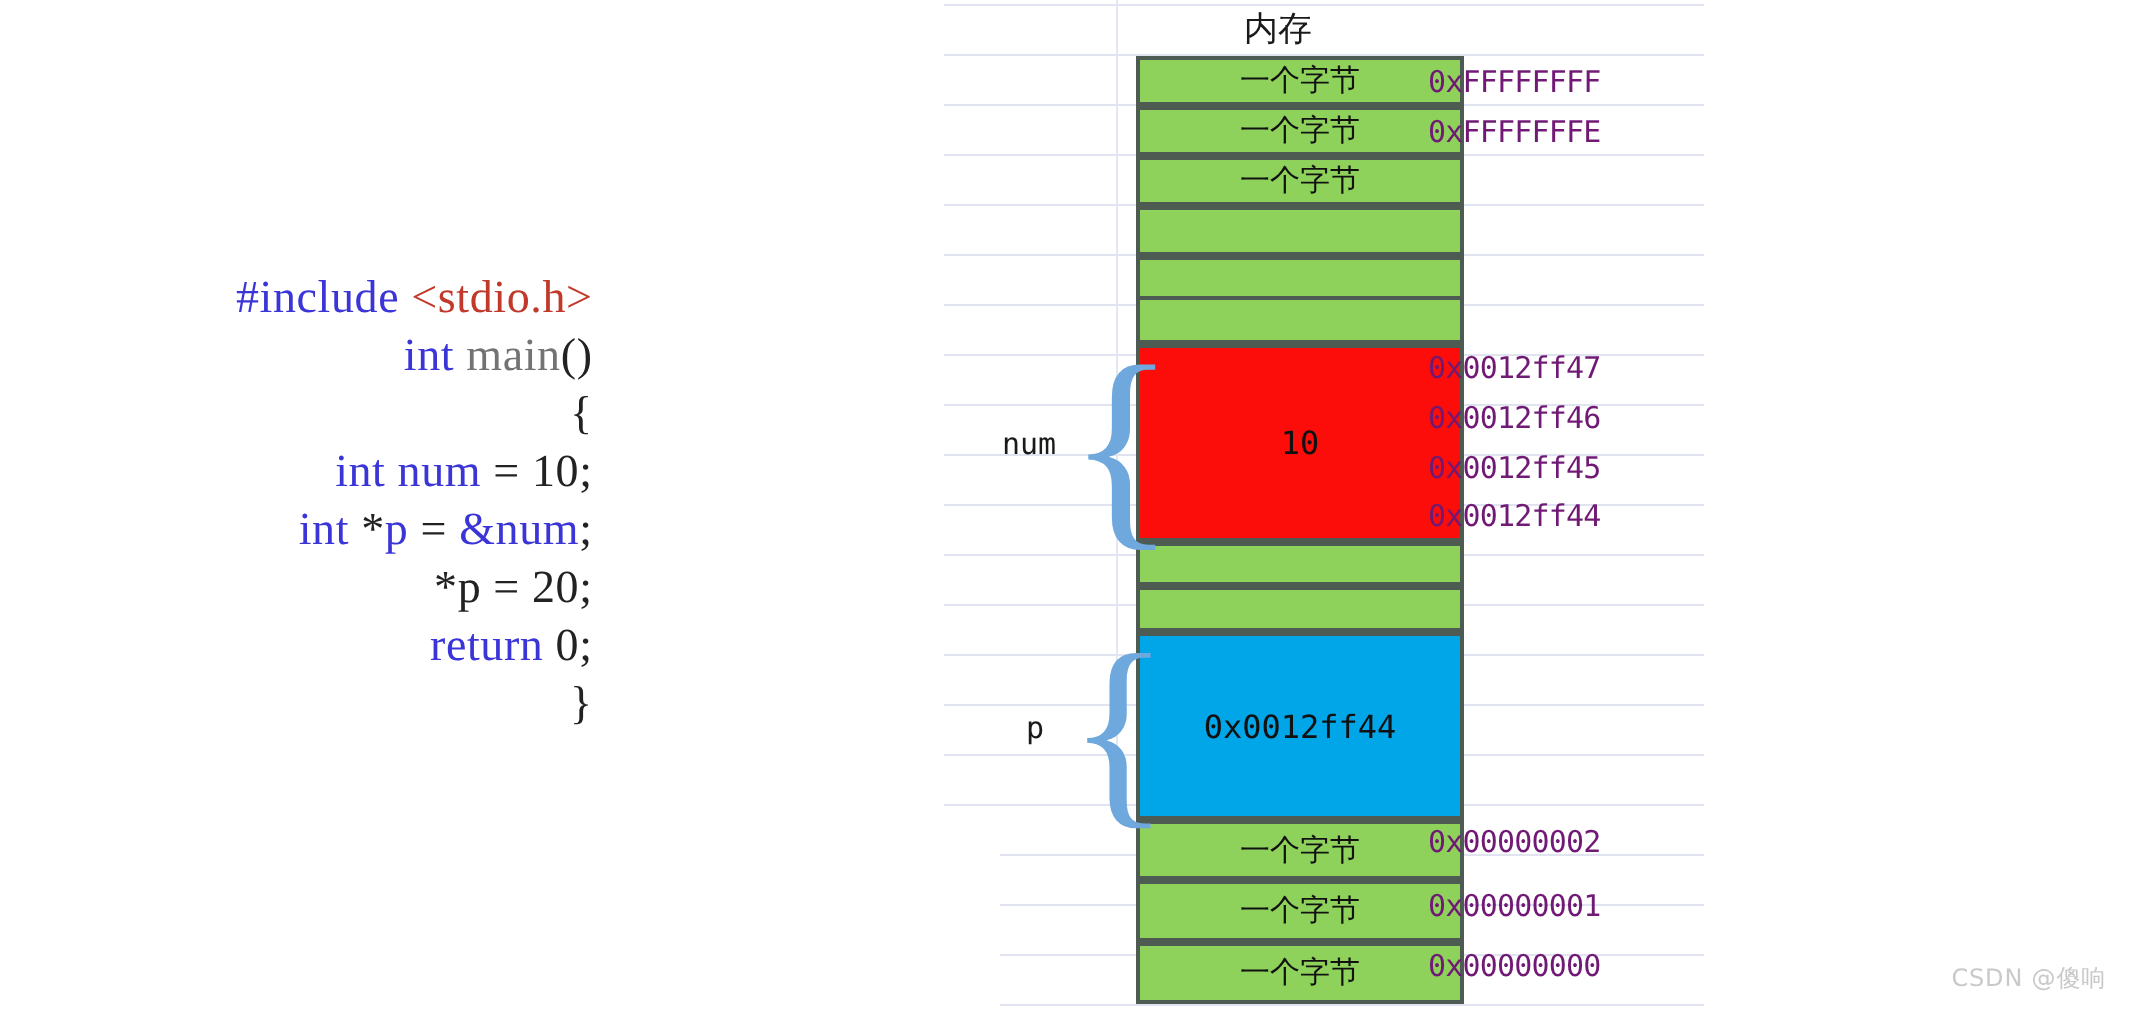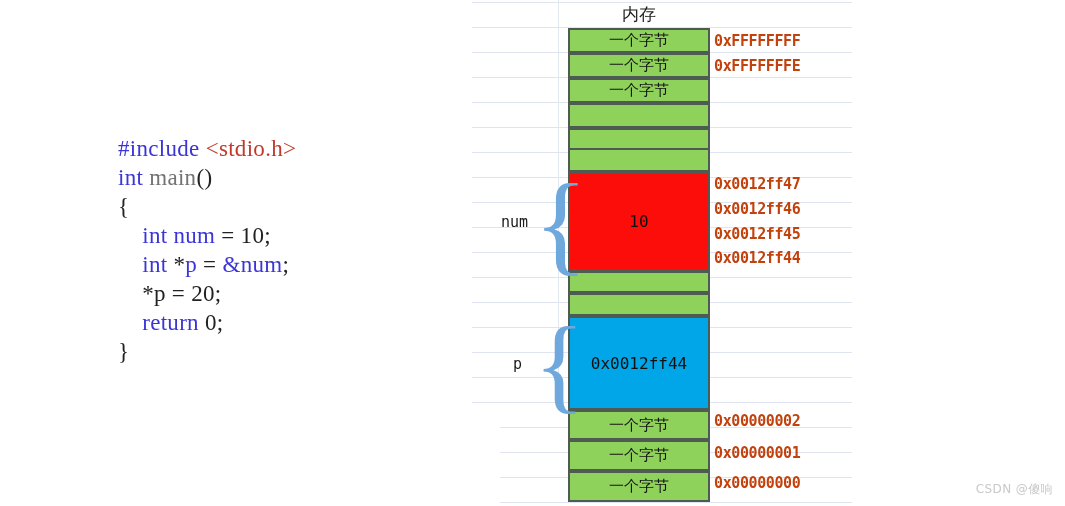--- a/index.html
+++ b/index.html
@@ -19,21 +19,21 @@
   #code-block {
     position: absolute;
     left: 118px;
     top: 134px;
     font-family: "Liberation Serif", serif;
     font-size: 23px;
     line-height: 29px;
     white-space: pre;
     letter-spacing: 0.3px;
   }
-  #code-block .ln { display: block; height: 29px; }
+  #code-block .ln { display: block; height: 29px; text-align: right; }
   .kw   { color: #3b35d8; }
   .hdr  { color: #c0392b; }
   .fn   { color: #737373; }
   .pl   { color: #222222; }
   .ident{ color: #3b35d8; }
 
   
   #sheet {
     position: absolute;
     left: 472px;
@@ -64,21 +64,21 @@
     justify-content: center;
     font-family: "DejaVu Sans", sans-serif;
     font-size: 17px;
     color: #1a1a1a;
   }
 
   
   .memcell {
     position: absolute;
     left: 96px;
-    width: 142px;
+    width: 164px;
     box-sizing: border-box;
     border: 2px solid #4e5b52;
     display: flex;
     align-items: center;
     justify-content: center;
     font-family: "DejaVu Sans", sans-serif;
     font-size: 15px;
     color: #111111;
   }
   .memcell.green { background: #8ed15b; }
@@ -88,26 +88,25 @@
     font-family: "DejaVu Sans Mono", monospace;
     font-size: 16px;
   }
 
   
   .addr {
     position: absolute;
     left: 242px;
     font-family: "DejaVu Sans Mono", monospace;
     font-size: 15px;
-    color: #c2410c;
+    color: #701a75;
     height: 25px;
     line-height: 25px;
     white-space: nowrap;
     letter-spacing: -0.4px;
-    font-weight: bold;
   }
 
   
   .varlabel {
     position: absolute;
     font-family: "DejaVu Sans Mono", monospace;
     font-size: 15px;
     color: #1a1a1a;
   }
   .brace {

